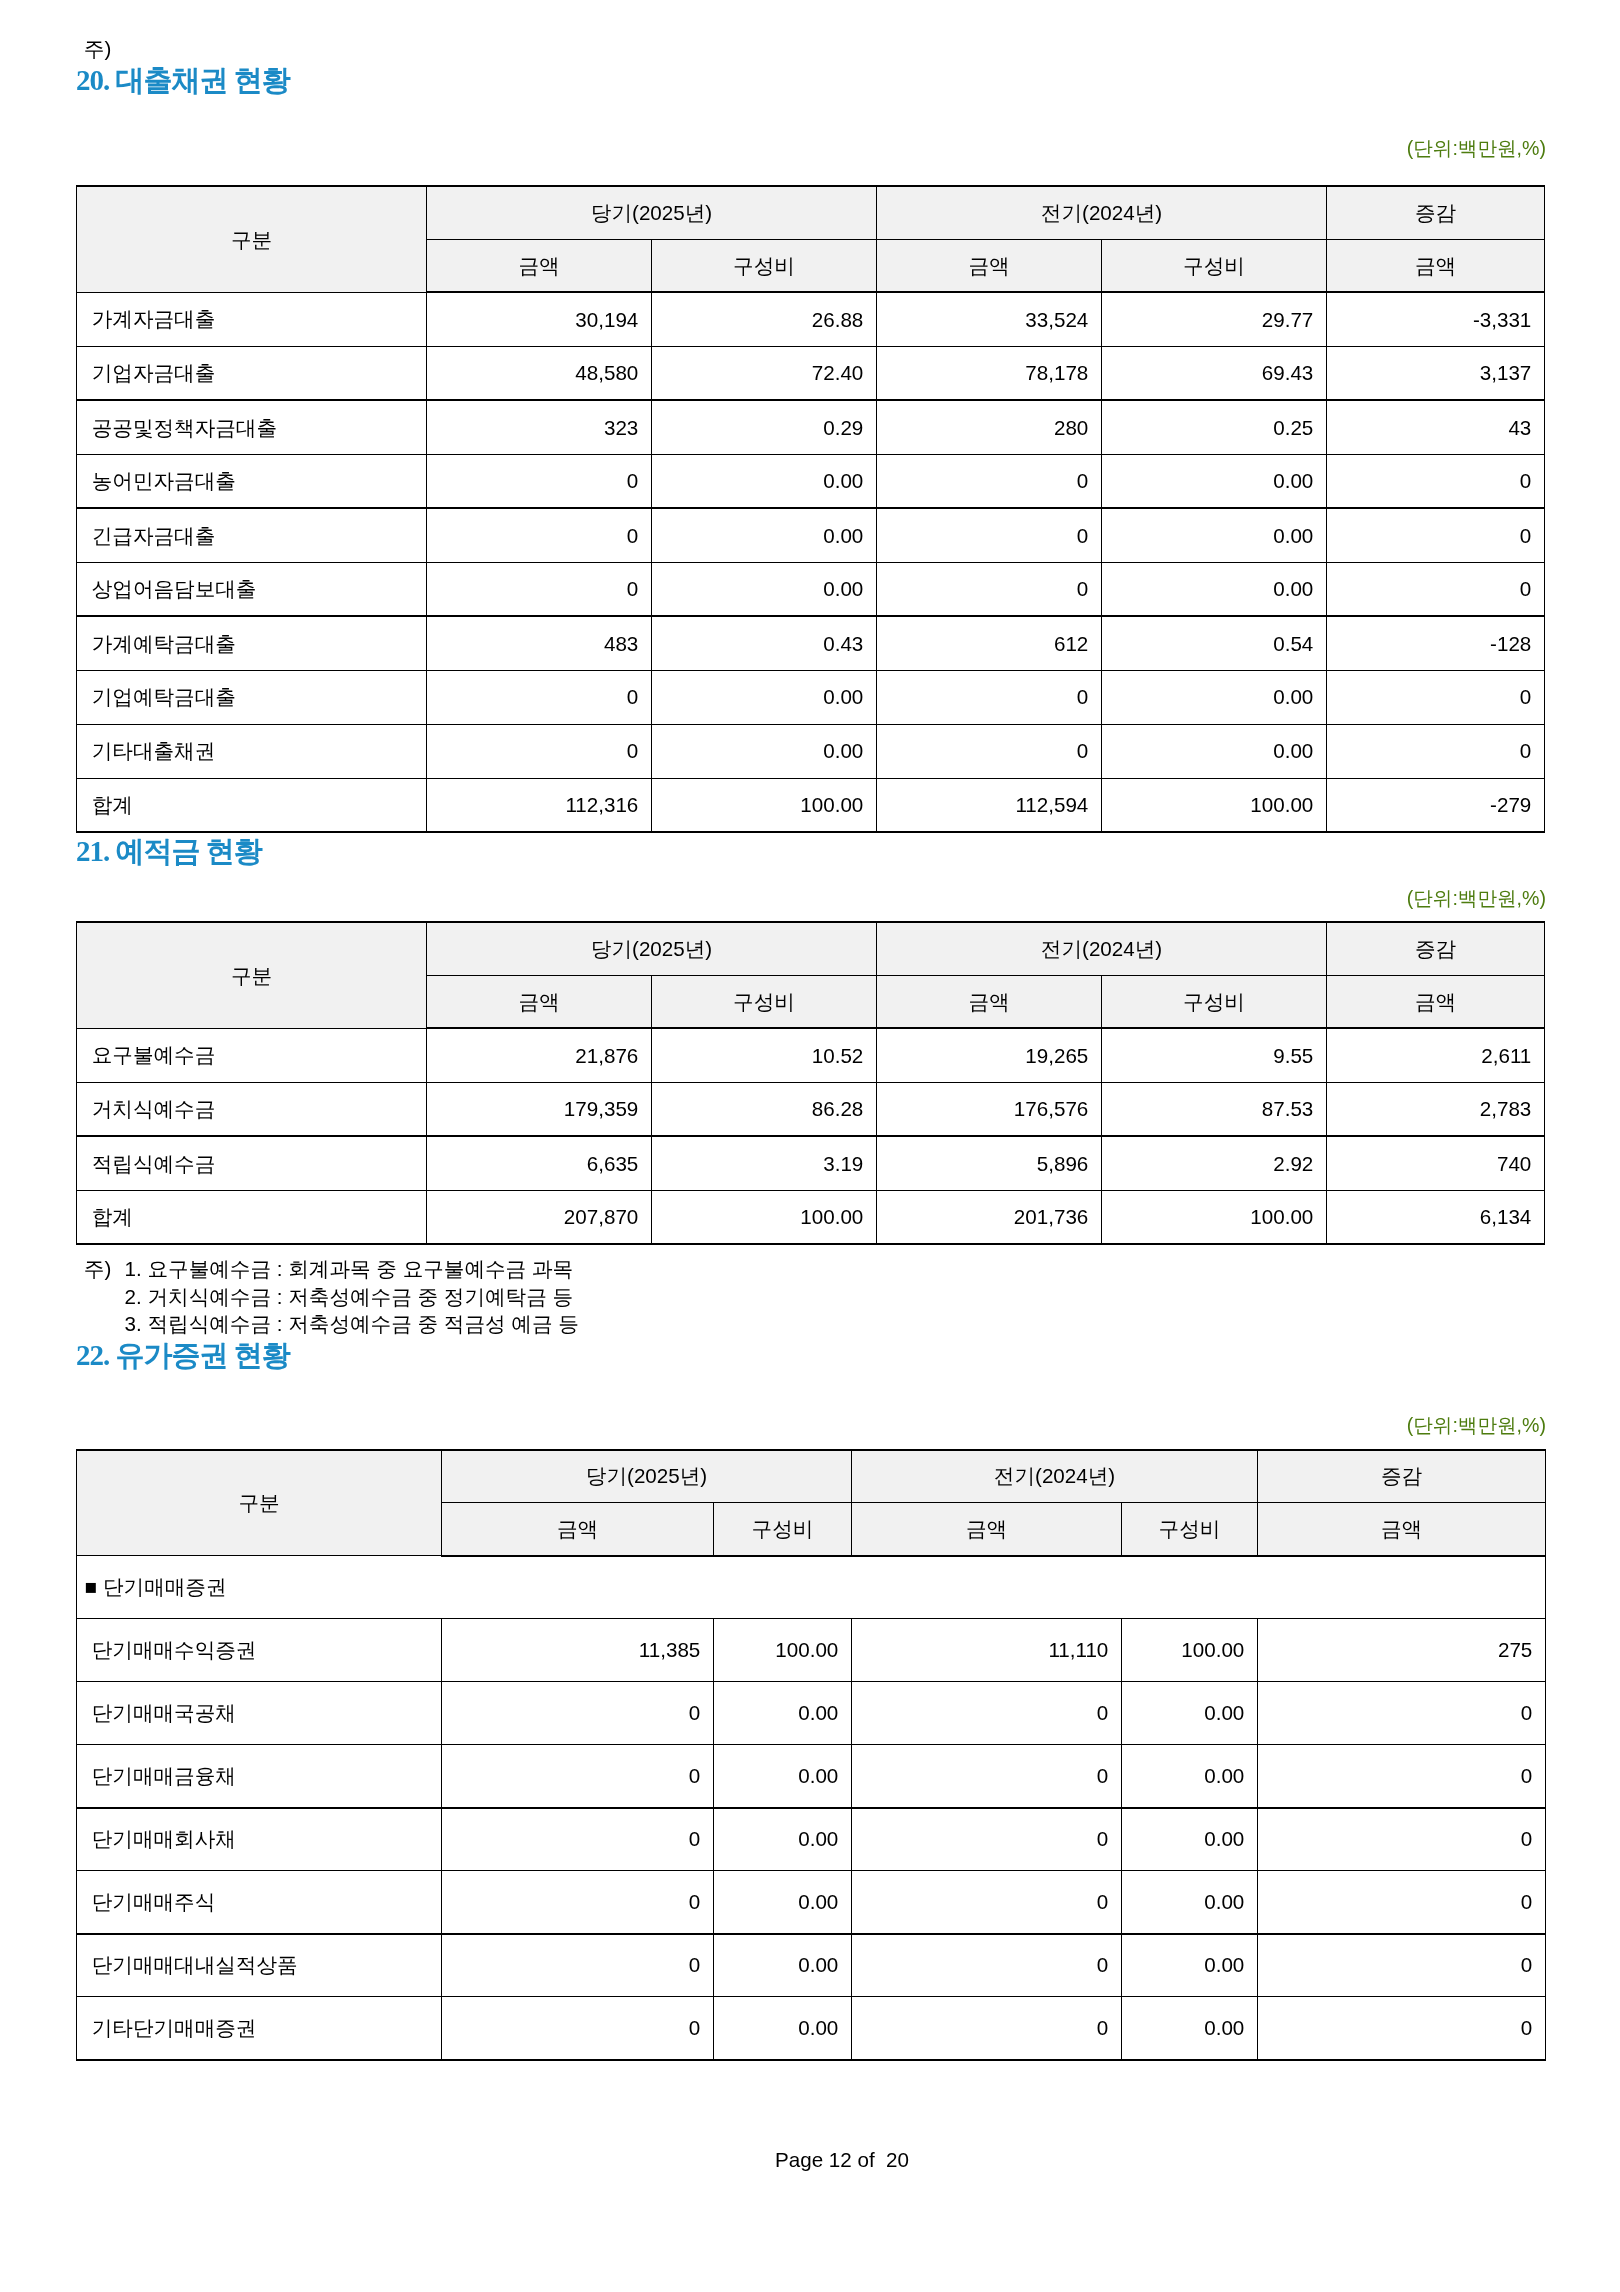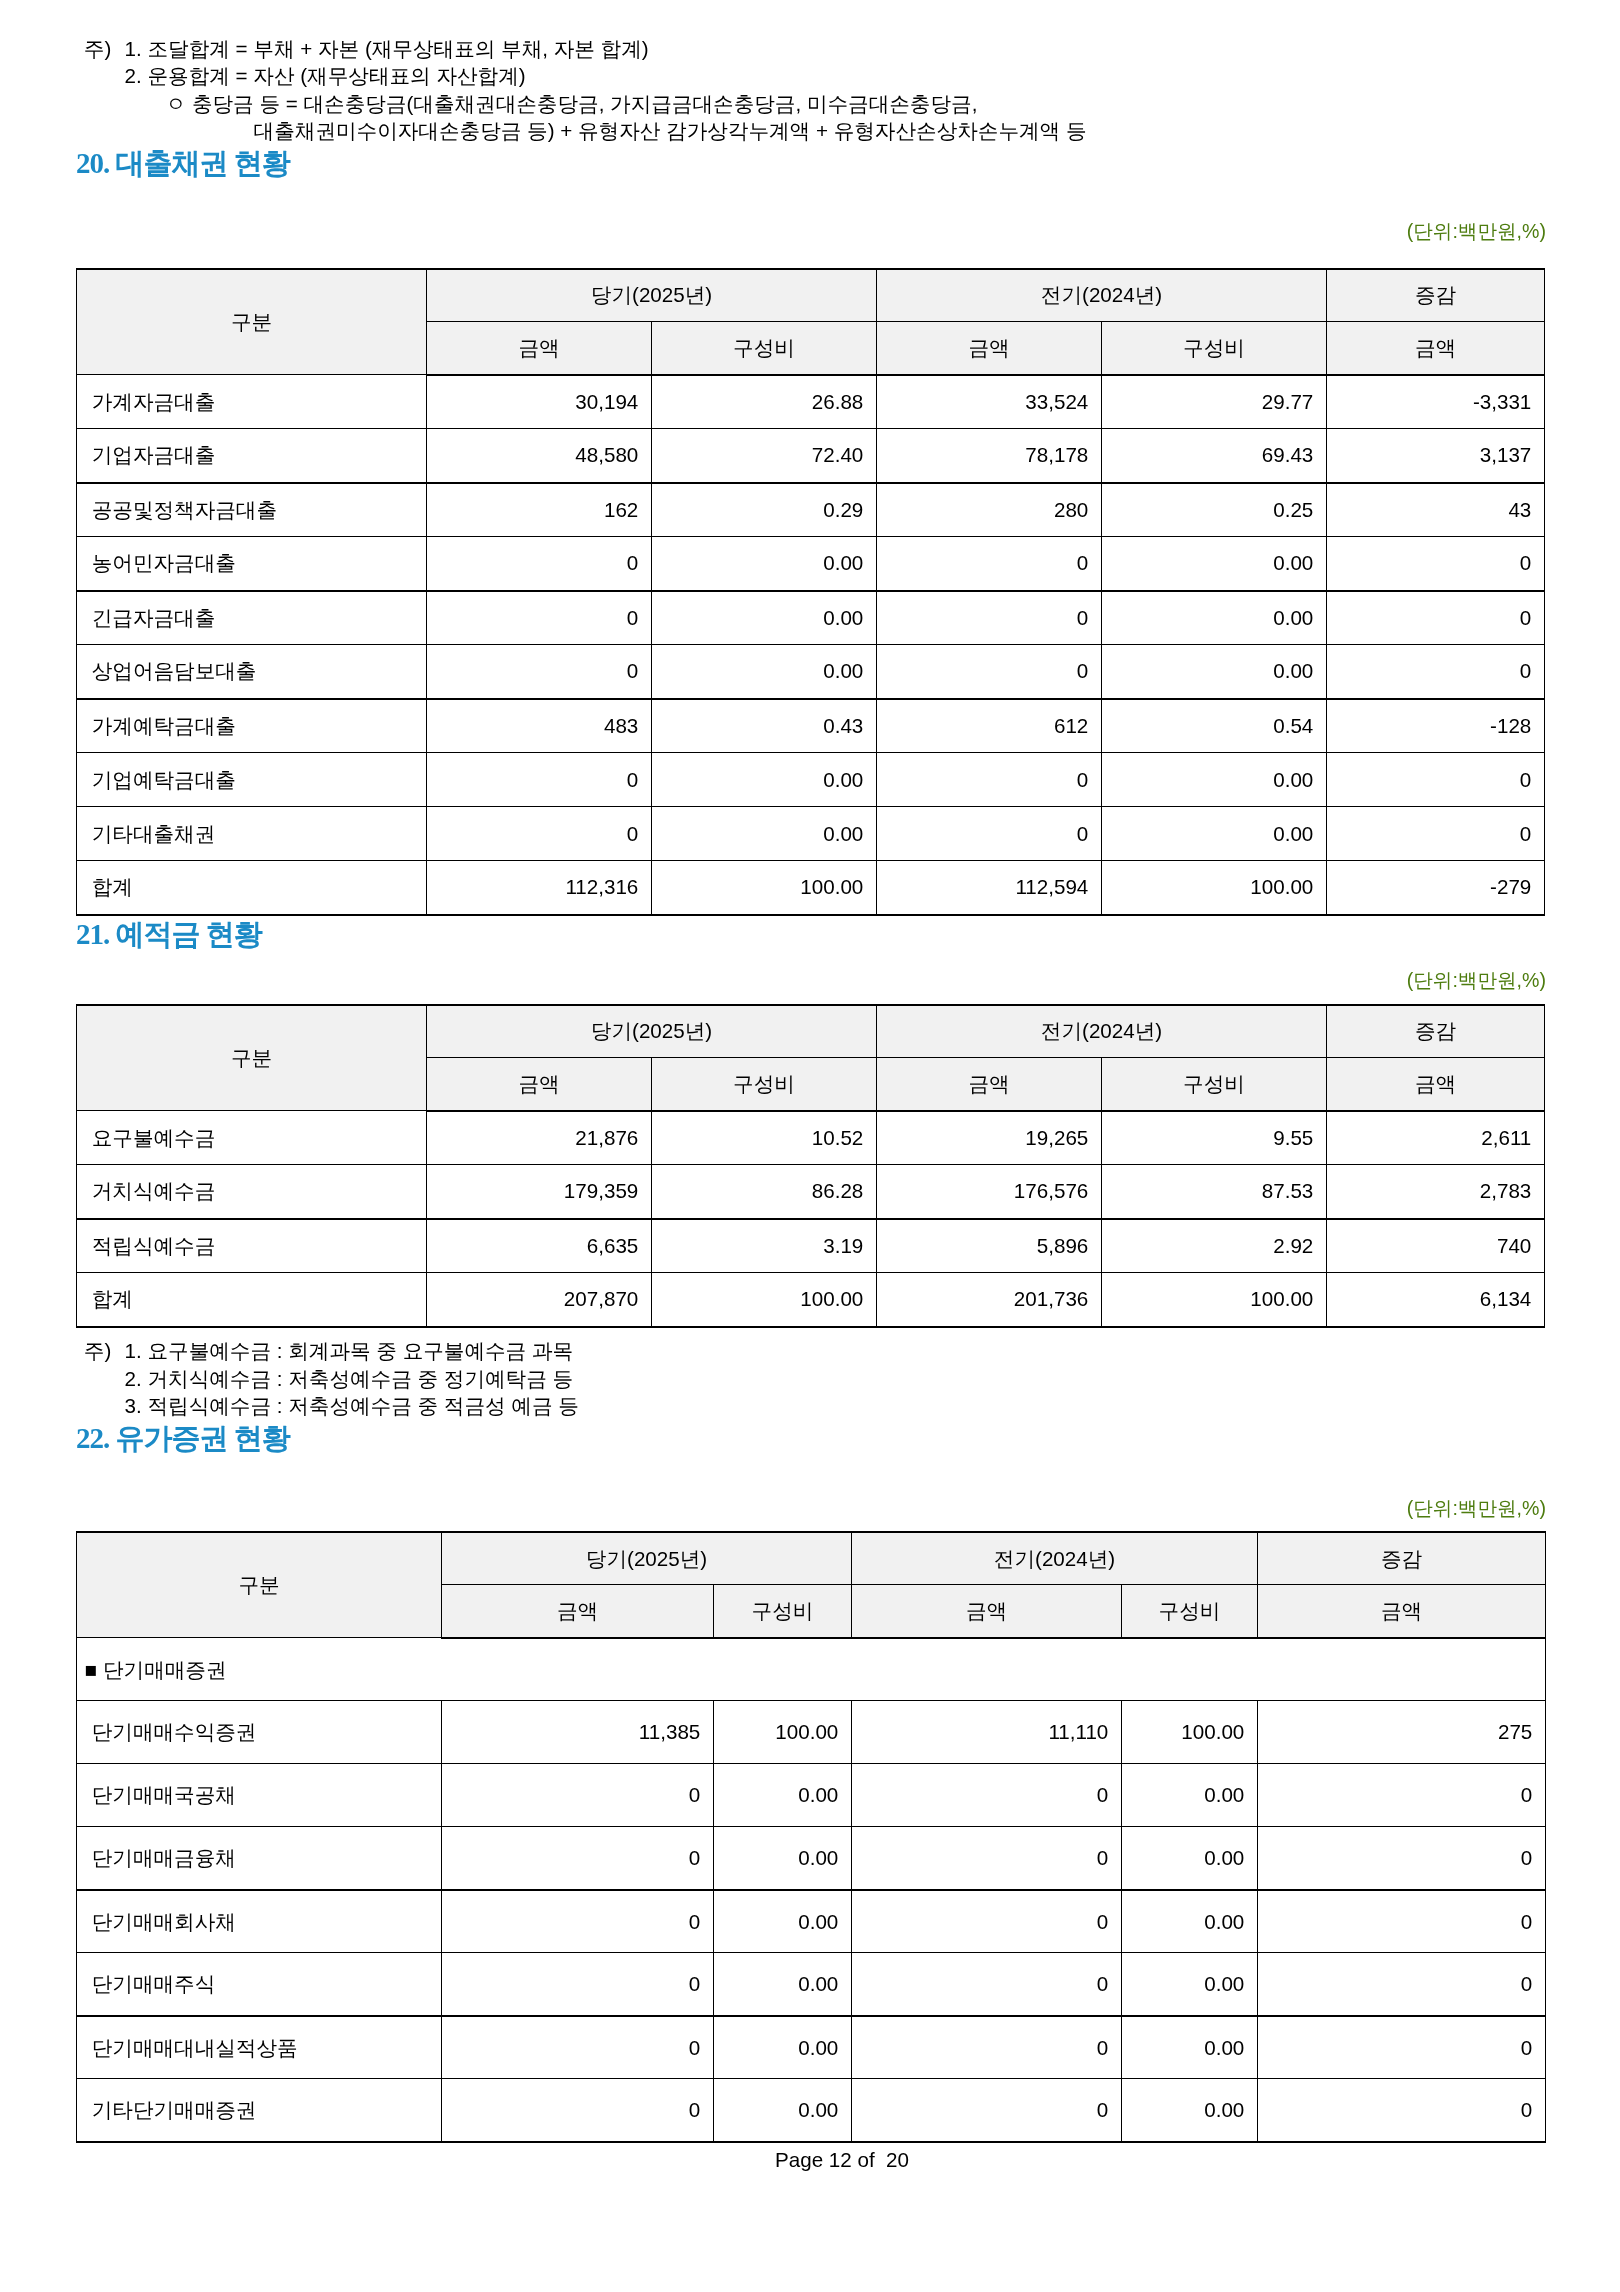--- a/index.html
+++ b/index.html
@@ -72,26 +72,20 @@
     text-align:center;font-size:20.6px;white-space:pre;margin-left:32px;
   }
 </style>
 </head>
 <body>
 
 <div class="page">
 
   <div class="notes">
     <span class="note-label">주)</span>
-    <div class="note-lines">
-      <span class="note-line">1. 조달합계 = 부채 + 자본 (재무상태표의 부채, 자본 합계)</span>
-      <span class="note-line">2. 운용합계 = 자산 (재무상태표의 자산합계)</span>
-      <span class="note-line ind1">ㅇ 충당금 등 = 대손충당금(대출채권대손충당금, 가지급금대손충당금, 미수금대손충당금,</span>
-      <span class="note-line ind2">대출채권미수이자대손충당금 등) + 유형자산 감가상각누계액 + 유형자산손상차손누계액 등</span>
-    </div>
   </div>
 
   <h2 class="sec-title mt-h20">20. 대출채권 현황</h2>
   <div class="unit mt-u20">(단위:백만원,%)</div>
   <table class="fin t20">
     <colgroup>
       <col style="width:350px">
         <col style="width:225px">
         <col style="width:225px">
       <col style="width:225px">
@@ -125,21 +119,21 @@
         <tr class="thick-after">
           <td class="label">기업자금대출</td>
           <td class="num">48,580</td>
           <td class="num">72.40</td>
           <td class="num">78,178</td>
           <td class="num">69.43</td>
           <td class="num">3,137</td>
         </tr>
         <tr>
           <td class="label">공공및정책자금대출</td>
-          <td class="num">162</td>
+          <td class="num">323</td>
           <td class="num">0.29</td>
           <td class="num">280</td>
           <td class="num">0.25</td>
           <td class="num">43</td>
         </tr>
         <tr class="thick-after">
           <td class="label">농어민자금대출</td>
           <td class="num">0</td>
           <td class="num">0.00</td>
           <td class="num">0</td>

